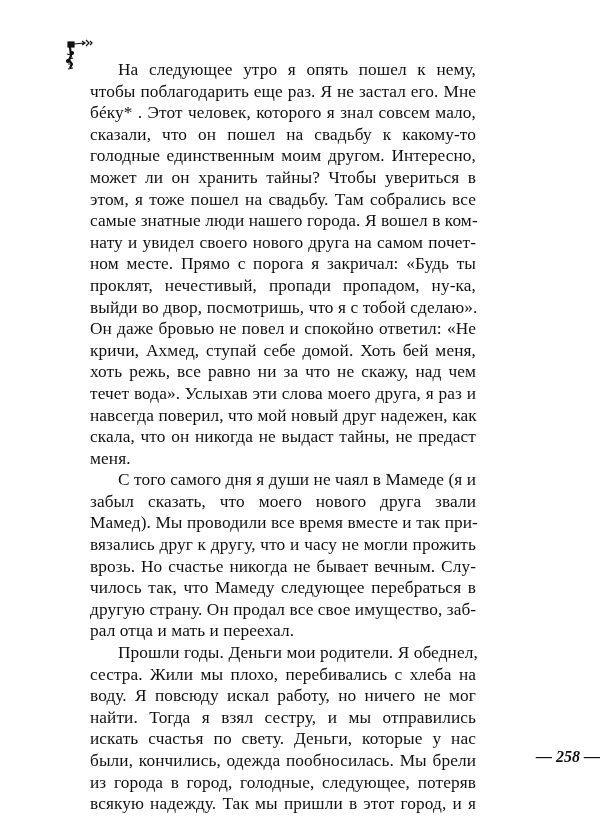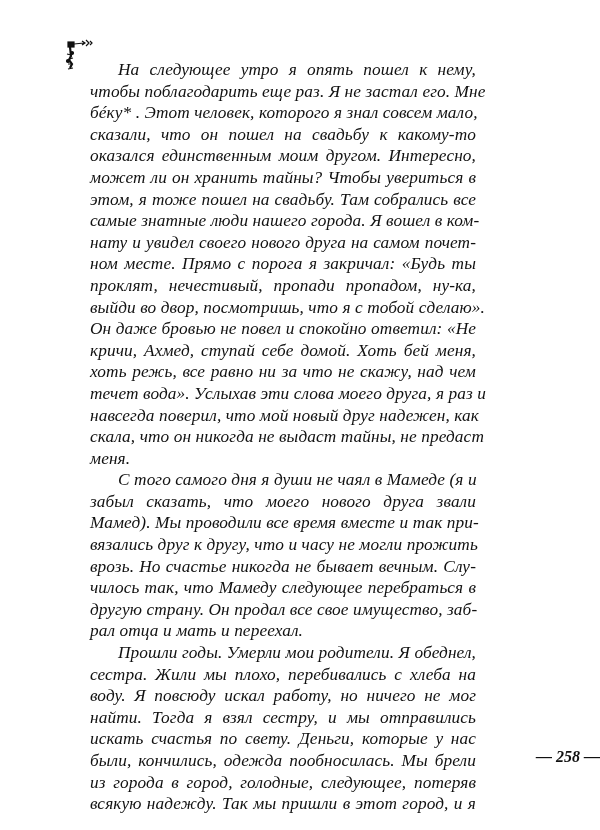--- a/index.html
+++ b/index.html
@@ -3,21 +3,21 @@
 <meta charset="utf-8">
 <style>
   html, body { margin: 0; padding: 0; background: #ffffff; }
   body { width: 600px; height: 830px; position: relative; overflow: hidden; }
   .ornament { position: absolute; left: 62px; top: 36px; width: 44px; height: 36px; }
   .text {
     position: absolute; left: 90px; top: 59px; width: 386px;
     font-family: "Liberation Serif", serif; font-size: 17.3px; line-height: 21.6px;
     color: #111; text-align: justify; letter-spacing: 0.1px;
   }
-  .line { display: block; white-space: nowrap; text-align: justify; text-align-last: justify; height: 21.6px; font-style: italic; }
+  .line { display: block; white-space: nowrap; text-align: justify; text-align-last: justify; height: 21.6px; }
   .line.last { text-align-last: left; }
   .line.indent { padding-left: 28px; }
   .folio {
     position: absolute; left: 0; width: 600px; top: 748px; text-align: right;
     font-family: "Liberation Serif", serif; font-style: italic; font-weight: bold; font-size: 16px; color: #111;
   }
 </style>
 </head>
 <body>
 
@@ -31,21 +31,21 @@
     <circle cx="6" cy="25" r="1.5"></circle>
   </g>
 </svg>
 
 <div class="text">
   <div>
     <span class="line indent">На следующее утро я опять пошел к нему,</span>
     <span class="line">чтобы поблагодарить еще раз. Я не застал его. Мне</span>
     <span class="line">бéку* . Этот человек, которого я знал совсем мало,</span>
     <span class="line">сказали, что он пошел на свадьбу к какому-то</span>
-    <span class="line">оказался единственным моим другом. Интересно,</span>
+    <span class="line">голодные единственным моим другом. Интересно,</span>
     <span class="line">может ли он хранить тайны? Чтобы увериться в</span>
     <span class="line">этом, я тоже пошел на свадьбу. Там собрались все</span>
     <span class="line">самые знатные люди нашего города. Я вошел в ком-</span>
     <span class="line">нату и увидел своего нового друга на самом почет-</span>
     <span class="line">ном месте. Прямо с порога я закричал: «Будь ты</span>
     <span class="line">проклят, нечестивый, пропади пропадом, ну-ка,</span>
     <span class="line">выйди во двор, посмотришь, что я с тобой сделаю».</span>
     <span class="line">Он даже бровью не повел и спокойно ответил: «Не</span>
     <span class="line">кричи, Ахмед, ступай себе домой. Хоть бей меня,</span>
     <span class="line">хоть режь, все равно ни за что не скажу, над чем</span>
@@ -58,21 +58,21 @@
     <span class="line indent">С того самого дня я души не чаял в Мамеде (я и</span>
     <span class="line">забыл сказать, что моего нового друга звали</span>
     <span class="line">Мамед). Мы проводили все время вместе  и так при-</span>
     <span class="line">вязались друг к другу, что и часу не могли прожить</span>
     <span class="line">врозь. Но счастье никогда не бывает вечным. Слу-</span>
     <span class="line">чилось так, что Мамеду следующее перебраться в</span>
     <span class="line">другую страну. Он продал все свое имущество, заб-</span>
     <span class="line last">рал отца и мать и переехал.</span>
   </div>
   <div>
-    <span class="line indent">Прошли годы. Умерли мои родители. Я обеднел,</span>
+    <span class="line indent">Прошли годы. Деньги мои родители. Я обеднел,</span>
     <span class="line">сестра. Жили мы плохо, перебивались с хлеба на</span>
     <span class="line">воду. Я повсюду искал работу, но ничего не мог</span>
     <span class="line">найти. Тогда я взял сестру, и мы отправились</span>
     <span class="line">искать счастья по свету. Деньги, которые у нас</span>
     <span class="line">были, кончились, одежда пообносилась. Мы брели</span>
     <span class="line">из города в город, голодные, следующее, потеряв</span>
     <span class="line">всякую надежду. Так мы пришли в этот город, и я</span>
   </div>
 </div>
 

